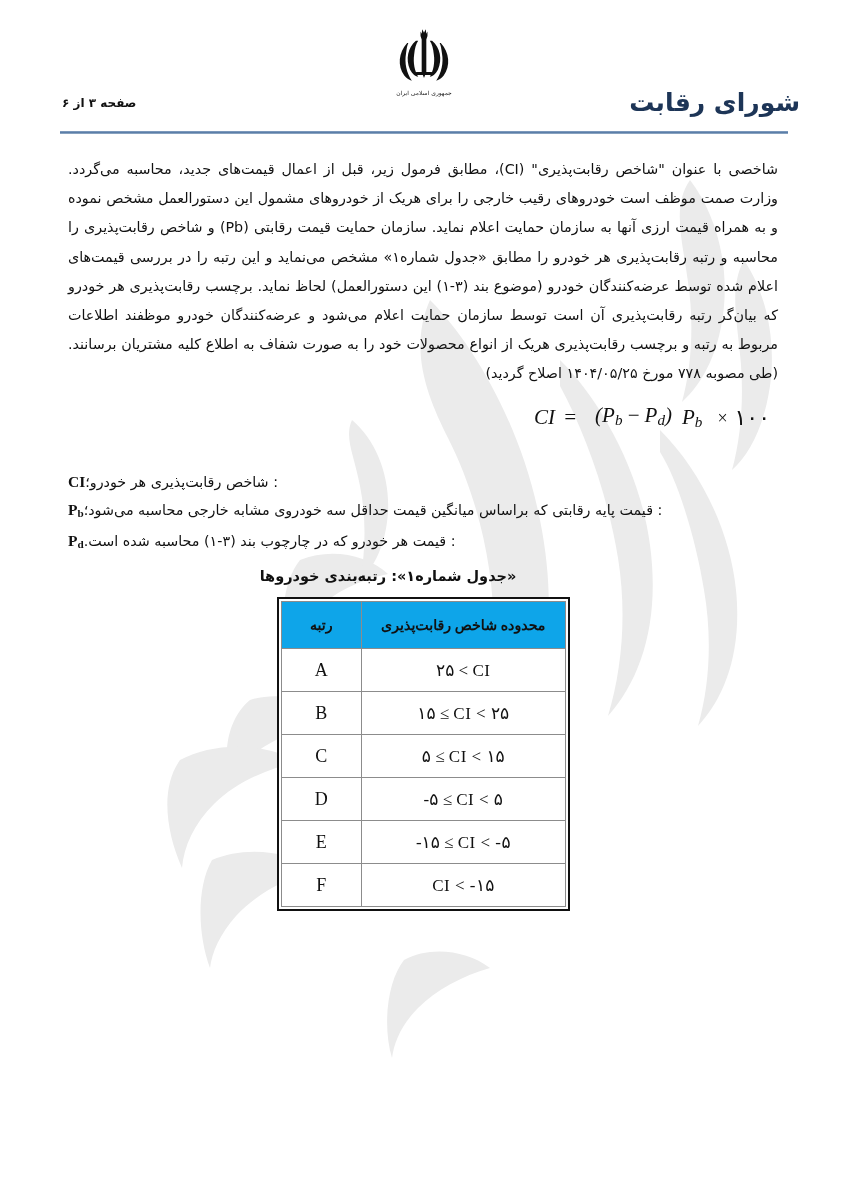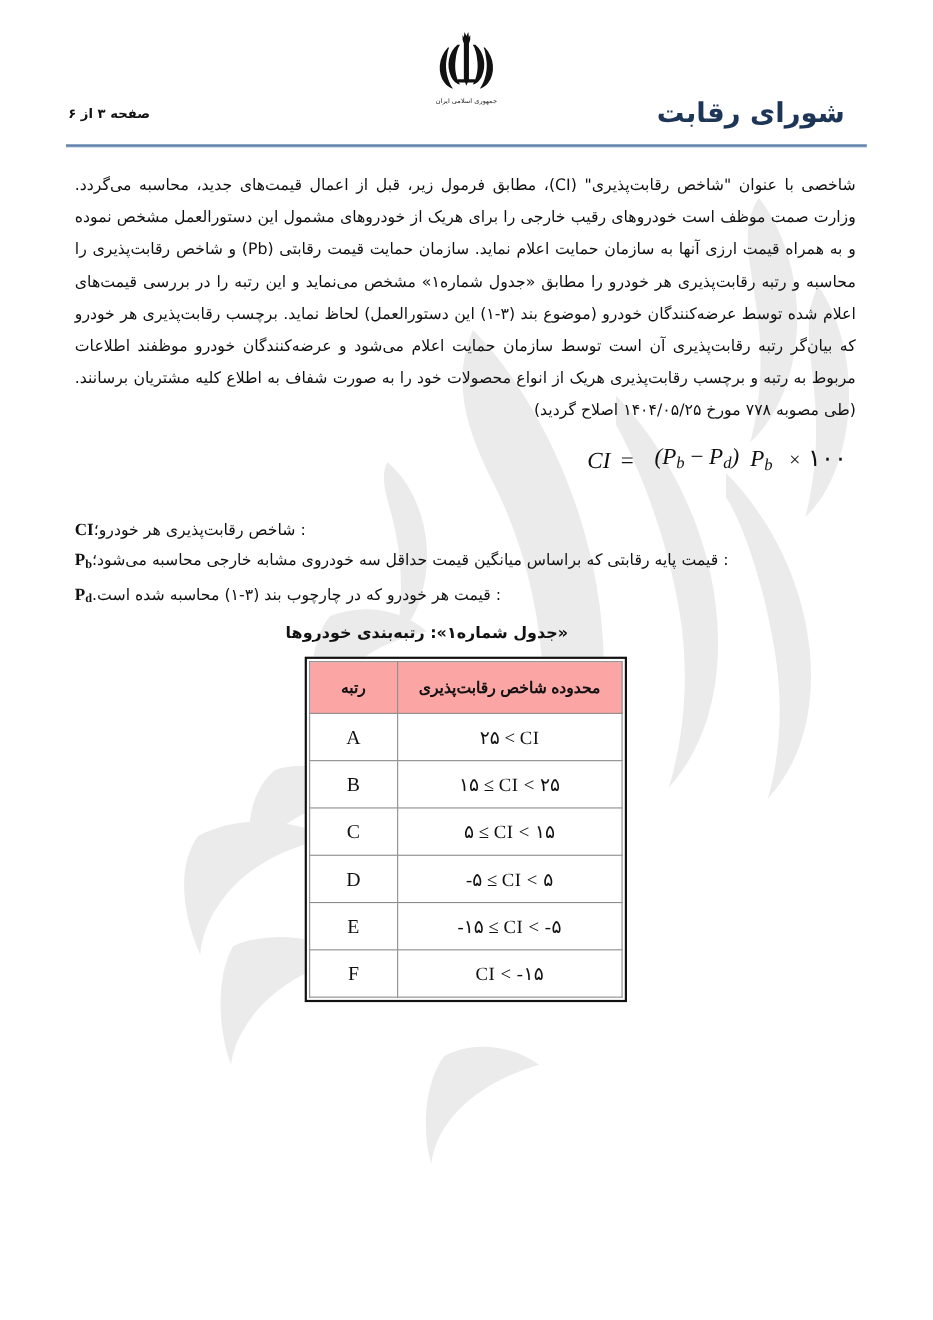--- a/index.html
+++ b/index.html
@@ -57,21 +57,21 @@
     font-family: "DejaVu Sans", "Liberation Sans", sans-serif;
     font-size: 6px;
     color: #1a1a1a;
     margin-top: 3px;
     letter-spacing: 0.2px;
     transform: scaleY(0.95);
   }
 
   .org-title {
     position: absolute;
-    right: 80px;
+    right: 48px;
     top: 88px;
     font-family: "DejaVu Sans", "Liberation Sans", sans-serif;
     font-size: 25px;
     font-weight: bold;
     color: #1d3557;
     letter-spacing: 0px;
     white-space: nowrap;
   }
 
   .page-number {
@@ -236,22 +236,22 @@
   table.rank-table td {
     border: 1px solid #8c8c8c;
     text-align: center;
     vertical-align: middle;
     color: #111111;
     padding: 0;
     height: 42px;
   }
 
   table.rank-table th {
-    background: #fca5a5;
-    font-family: Liberation Sans, sans-serif;
+    background: #0ea5e9;
+    font-family: Liberation Serif, serif;
     font-size: 14.2px;
     font-weight: bold;
     height: 46px;
   }
 
   table.rank-table th.col-range { width: 72%; }
   table.rank-table th.col-rank  { width: 28%; }
 
   td.cell-range {
     font-family: "Liberation Serif", "DejaVu Serif", serif;

